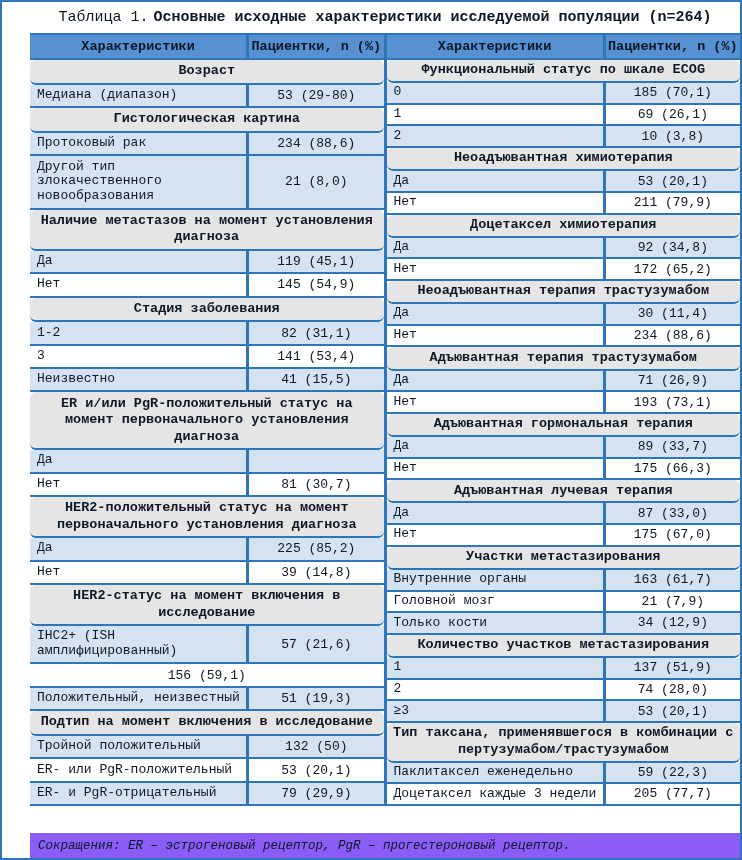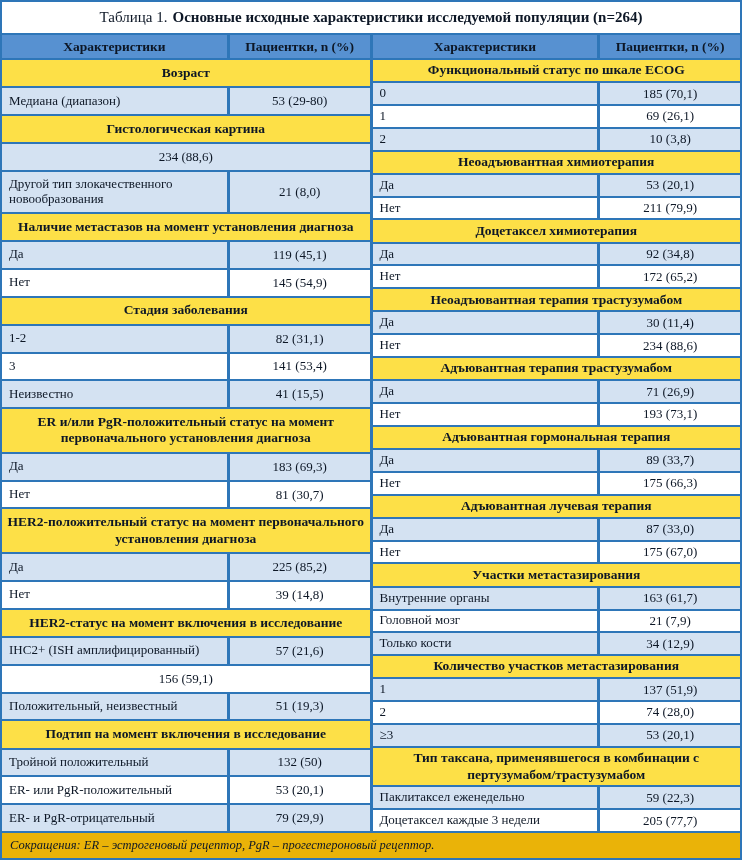--- a/index.html
+++ b/index.html
@@ -7,23 +7,24 @@
     --header-bg:#5791d1;
     --row-shade:#d4e2f2;
     --text:#0d1726;
   }
   *{box-sizing:border-box;margin:0;padding:0;}
   html,body{background:#ffffff;}
   .page{
     width:742px;height:860px;
     border:2px solid var(--line);
     display:flex;flex-direction:column;
-    font-family:Liberation Serif, serif;
+    font-family:Liberation Mono, monospace;
     color:var(--text);
     background:#ffffff;
+    padding-left:28px;
   }
   .title-bar{
     flex:0 0 33px;
     display:flex;align-items:center;justify-content:center;
     border-bottom:2px solid var(--line);
     font-size:15px;
     background:#ffffff;
     gap:5px;
     white-space:nowrap;
   }
@@ -44,22 +45,23 @@
     border-right:3px solid var(--line);
     text-align:right;
   }
   .thead .hc2{flex:1;display:flex;align-items:center;justify-content:center;}
   .sec{
     flex:1 1 auto;
     display:flex;align-items:center;justify-content:center;
     text-align:center;
     font-weight:bold;font-size:13.5px;line-height:1.22;
     border-bottom:2px solid var(--line);
-    background:#fde047;
+    background:#e5e5e5;
     padding:1px 5px;
+    border-radius:6px;
   }
   .drow{
     flex:1 1 auto;
     display:flex;
     border-bottom:2px solid var(--line);
     font-size:13px;
     background:#ffffff;
   }
   .drow.shade{background:var(--row-shade);}
   .drow .lbl{
@@ -74,21 +76,22 @@
     display:flex;align-items:center;justify-content:center;
     text-align:center;
     padding:1px 2px;
     border-radius:9px;
   }
   .footnote{
     flex:0 0 25px;
     display:flex;align-items:center;
     padding:0 8px;
     font-size:12.5px;font-style:italic;
-    background:#eab308;
+    background:#8b5cf6;
+    margin-top:27px;
   }
 </style>
 </head>
 <body>
 
 <div class="page">
 
   <div class="title-bar">
     <span>Таблица 1.</span>
     <span class="title-main">Основные исходные характеристики исследуемой популяции (n=264)</span>
@@ -101,20 +104,21 @@
         <div class="hc1">Характеристики</div>
         <div class="hc2">Пациентки, n (%)</div>
       </div>
     <div class="sec">Возраст</div>
         <div class="drow shade">
           <div class="lbl">Медиана (диапазон)</div>
           <div class="val">53 (29-80)</div>
         </div>
         <div class="sec">Гистологическая картина</div>
         <div class="drow shade">
+          <div class="lbl">Протоковый рак</div>
           <div class="val">234 (88,6)</div>
         </div>
         <div class="drow shade">
           <div class="lbl">Другой тип злокачественного новообразования</div>
           <div class="val">21 (8,0)</div>
         </div>
         <div class="sec">Наличие метастазов на момент установления диагноза</div>
         <div class="drow shade">
           <div class="lbl">Да</div>
           <div class="val">119 (45,1)</div>
@@ -132,21 +136,20 @@
           <div class="lbl">3</div>
           <div class="val">141 (53,4)</div>
         </div>
         <div class="drow shade">
           <div class="lbl">Неизвестно</div>
           <div class="val">41 (15,5)</div>
         </div>
         <div class="sec">ER и/или PgR-положительный статус на момент первоначального установления диагноза</div>
         <div class="drow shade">
           <div class="lbl">Да</div>
-          <div class="val">183 (69,3)</div>
         </div>
         <div class="drow">
           <div class="lbl">Нет</div>
           <div class="val">81 (30,7)</div>
         </div>
         <div class="sec">HER2-положительный статус на момент первоначального установления диагноза</div>
         <div class="drow shade">
           <div class="lbl">Да</div>
           <div class="val">225 (85,2)</div>
         </div>

